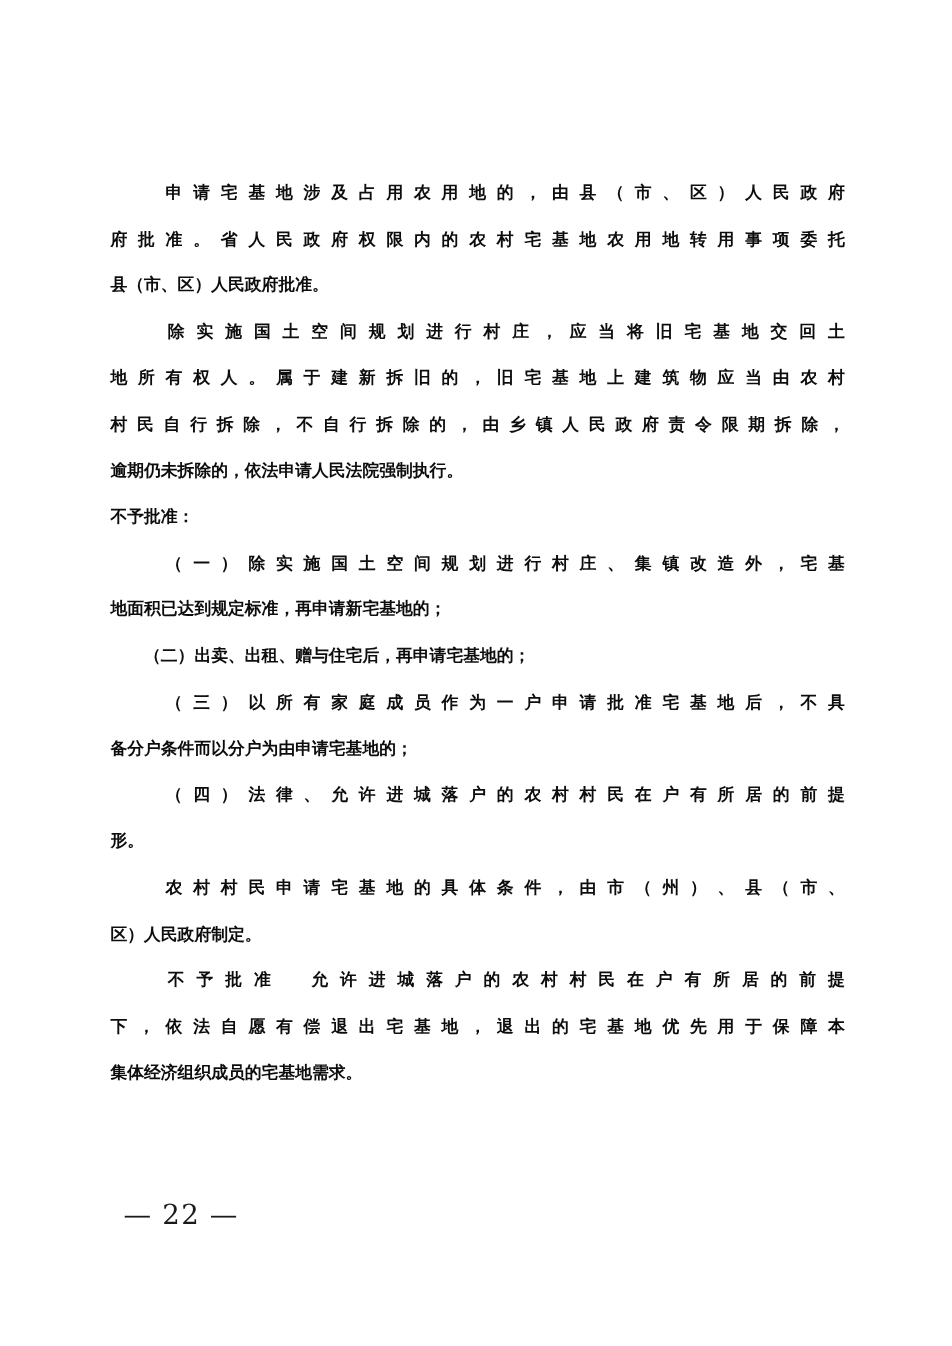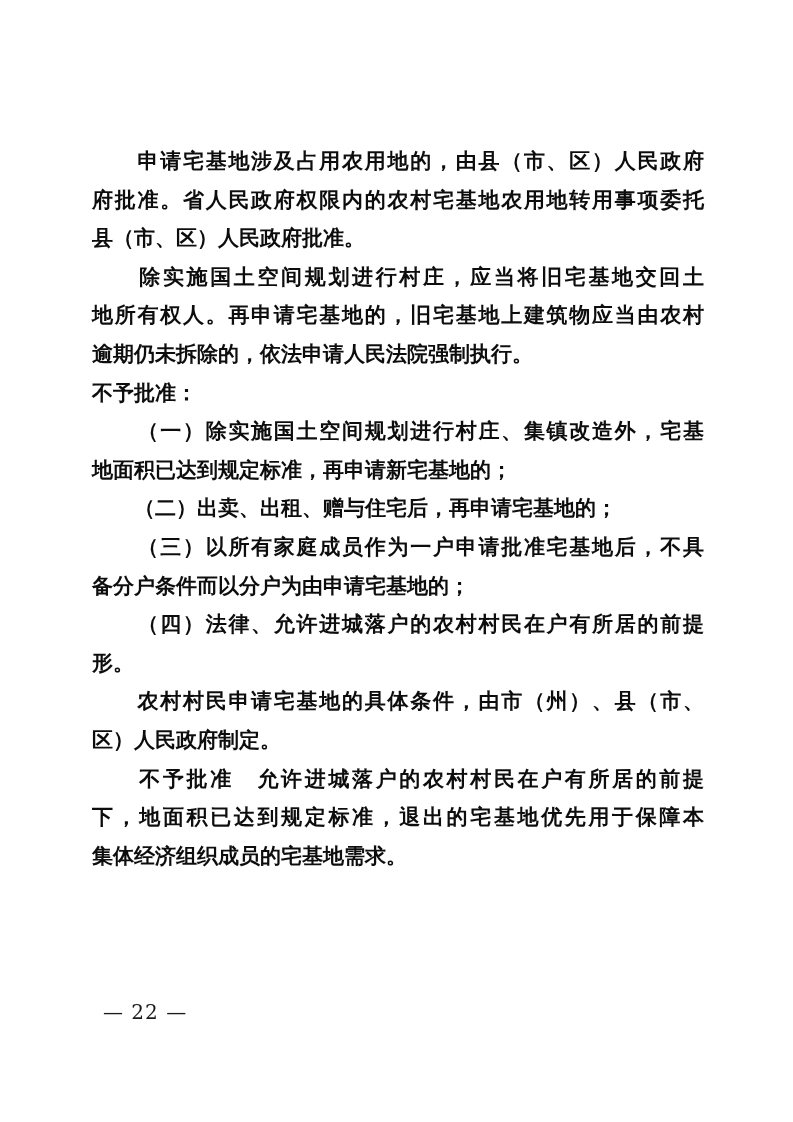--- a/index.html
+++ b/index.html
@@ -21,57 +21,58 @@
     top: 142px;
     width: 612px;
   }
   .para {
     margin: 0;
     padding: 0;
   }
   .line {
     height: 38.6px;
     line-height: 38.6px;
-    font-size: 21px;
+    font-size: 14px;
     font-weight: 700;
     color: #0d0d0d;
     white-space: pre;
     text-align: left;
     overflow: visible;
   }
   
   .line.j {
     white-space: normal;
     text-align: justify;
     text-align-last: justify;
   }
   .footer {
     position: absolute;
     left: 103px;
     top: 1000px;
     font-family: "DejaVu Serif", serif;
     font-weight: 400;
-    font-size: 20px;
+    font-size: 23px;
     color: #1a1a1a;
     letter-spacing: 1px;
   }
 </style>
 </head>
 <body>
 
 <div class="page">
   <main class="text-block">
       <div class="para">
         <div class="line j">　　申请宅基地涉及占用农用地的，由县（市、区）人民政府</div>
         <div class="line j">府批准。省人民政府权限内的农村宅基地农用地转用事项委托</div>
         <div class="line">县（市、区）人民政府批准。</div>
       </div>
       <div class="para">
         <div class="line j">　　除实施国土空间规划进行村庄，应当将旧宅基地交回土</div>
-        <div class="line j">地所有权人。再申请宅基地的，旧宅基地上建筑物应当由农村</div>
+        <div class="line j">地所有权人。属于建新拆旧的，旧宅基地上建筑物应当由农村</div>
+        <div class="line j">村民自行拆除，不自行拆除的，由乡镇人民政府责令限期拆除，</div>
         <div class="line">逾期仍未拆除的，依法申请人民法院强制执行。</div>
       </div>
       <div class="para">
         <div class="line">不予批准：</div>
       </div>
       <div class="para">
         <div class="line j">　　（一）除实施国土空间规划进行村庄、集镇改造外，宅基</div>
         <div class="line">地面积已达到规定标准，再申请新宅基地的；</div>
       </div>
       <div class="para">
@@ -84,18 +85,18 @@
       <div class="para">
         <div class="line j">　　（四）法律、允许进城落户的农村村民在户有所居的前提</div>
         <div class="line">形。</div>
       </div>
       <div class="para">
         <div class="line j">　　农村村民申请宅基地的具体条件，由市（州）、县（市、</div>
         <div class="line">区）人民政府制定。</div>
       </div>
       <div class="para">
         <div class="line j">　　不予批准　允许进城落户的农村村民在户有所居的前提</div>
-        <div class="line j">下，地面积已达到规定标准，退出的宅基地优先用于保障本</div>
+        <div class="line j">下，依法自愿有偿退出宅基地，退出的宅基地优先用于保障本</div>
         <div class="line">集体经济组织成员的宅基地需求。</div>
       </div>
     </main>
   <div class="footer">— 22 —</div>
 </div>
 
 </body></html>

